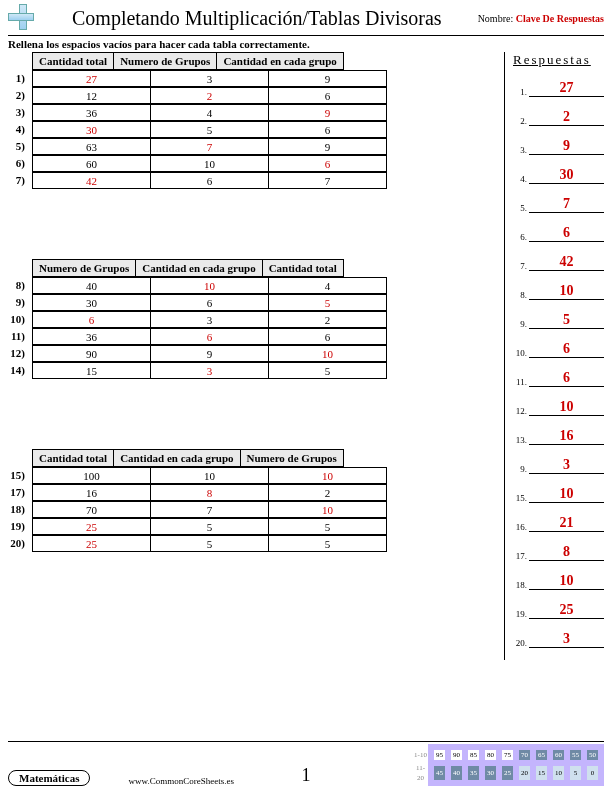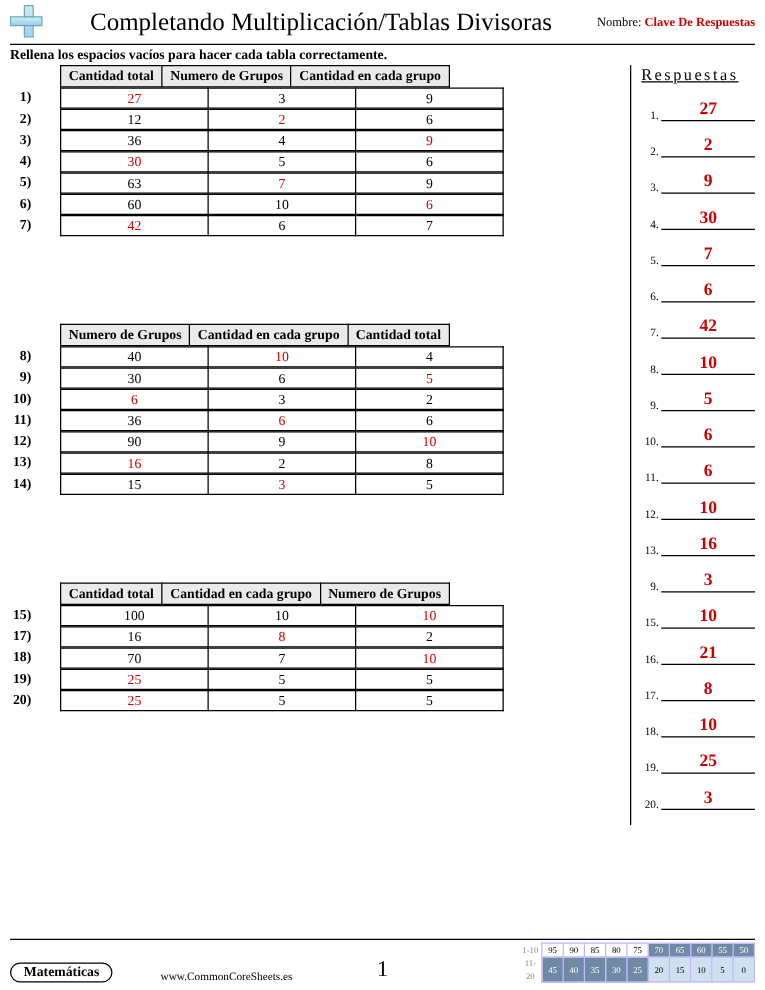--- a/index.html
+++ b/index.html
@@ -15,38 +15,38 @@
   .nombre-val { color: #c00; font-weight: bold; }
   
   .instruction { font-weight: bold; font-size: 11px; margin-top: 2px; }
   
   .content { display: flex; margin-top: 2px; }
   .main { flex: 1; padding-right: 4px; }
   .side { width: 100px; border-left: 1px solid #000; padding-left: 8px; padding-top: 0; }
   .side-title { font-size: 13px; text-align: left; letter-spacing: 2px; text-decoration: underline; margin-bottom: 12px; }
   
   .tbl-wrap { margin-bottom: 70px; }
-  .tbl { border-collapse: collapse; margin-left: 20px; }
+  .tbl { border-collapse: collapse; margin-left: 4px; }
   .tbl th { border: 1px solid #000; background: #eaeaea; font-weight: bold; font-size: 11px; padding: 2px 6px; text-align: center; }
   .tbl td { border: 1px solid #000; text-align: center; font-size: 11px; padding: 1px 0; width: 118px; }
   .rownum { display: inline-block; width: 20px; text-align: right; font-weight: bold; font-size: 11px; vertical-align: middle; }
   .row-flex { display: flex; align-items: stretch; }
   .row-flex .rownum { padding-right: 3px; line-height: 17px; }
   .red { color: #c00; }
   
   .ans-row { display: flex; align-items: flex-end; margin-bottom: 12px; font-size: 9px; }
   .ans-row .num { width: 14px; text-align: right; margin-right: 2px; }
   .ans-line { flex: 1; border-bottom: 1px solid #000; text-align: center; color: #c00; font-weight: bold; font-size: 14px; padding-bottom: 0; }
   
   .footer { position: absolute; bottom: 6px; left: 8px; right: 8px; display: flex; align-items: flex-end; border-top: 1px solid #000; padding-top: 2px; font-size: 9px; }
   .badge { border: 1.5px solid #000; border-radius: 10px; padding: 1px 10px; font-weight: bold; font-size: 11px; font-family: Georgia, serif; }
   .url { margin-left: 38px; }
   .pagenum { position: absolute; left: 50%; transform: translateX(-50%); font-size: 18px; font-family: Georgia, serif; }
   .score-grid { margin-left: auto; border-collapse: collapse; font-size: 7px; }
-  .score-grid td { border: 1px solid #c4b5fd; width: 17px; text-align: center; padding: 0; line-height: 10px; }
+  .score-grid td { border: 6px solid #c4b5fd; width: 17px; text-align: center; padding: 0; line-height: 10px; }
   .score-grid .lbl { border: none; font-size: 7px; padding-right: 1px; color:#888; }
   .sg-dark { background: #6f8aa5; color: #fff; }
   .sg-light { background: #cfe0ee; }
 </style>
 </head>
 <body>
 
 <div class="page">
   <div class="header">
     <div class="cross-icon">
@@ -224,32 +224,20 @@
             </table>
           </div>
           <div class="row-flex">
             <span class="rownum">12)</span>
             <table class="tbl">
               <tbody>
                 <tr>
                   <td>90</td>
                   <td>9</td>
                   <td class="red">10</td>
-                </tr>
-              </tbody>
-            </table>
-          </div>
-          <div class="row-flex">
-            <span class="rownum">13)</span>
-            <table class="tbl">
-              <tbody>
-                <tr>
-                  <td class="red">16</td>
-                  <td>2</td>
-                  <td>8</td>
                 </tr>
               </tbody>
             </table>
           </div>
           <div class="row-flex">
             <span class="rownum">14)</span>
             <table class="tbl">
               <tbody>
                 <tr>
                   <td>15</td>

